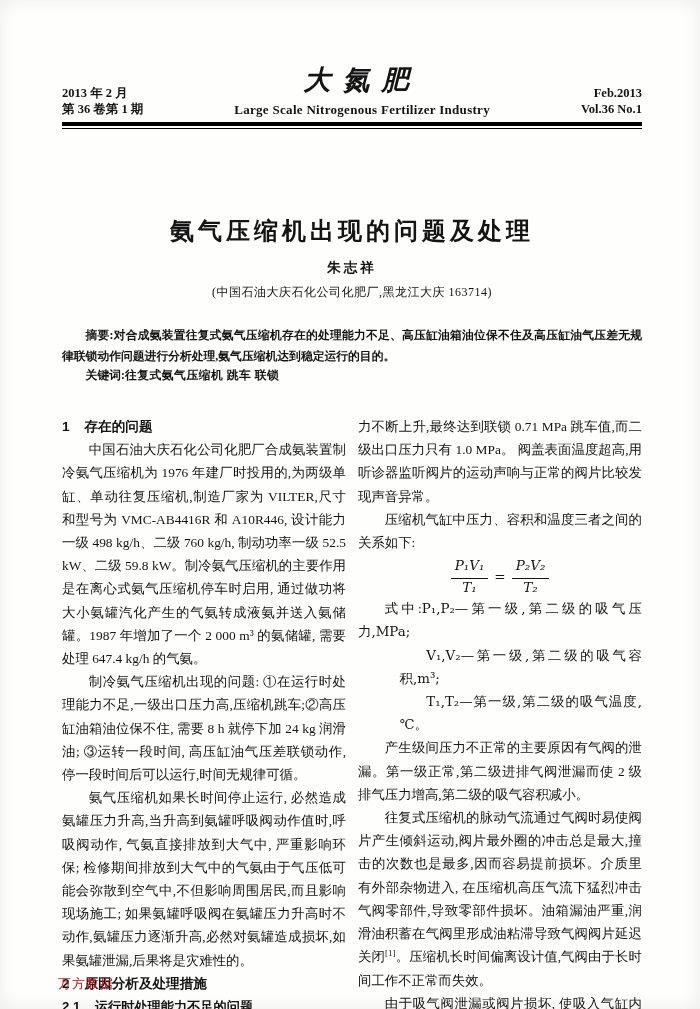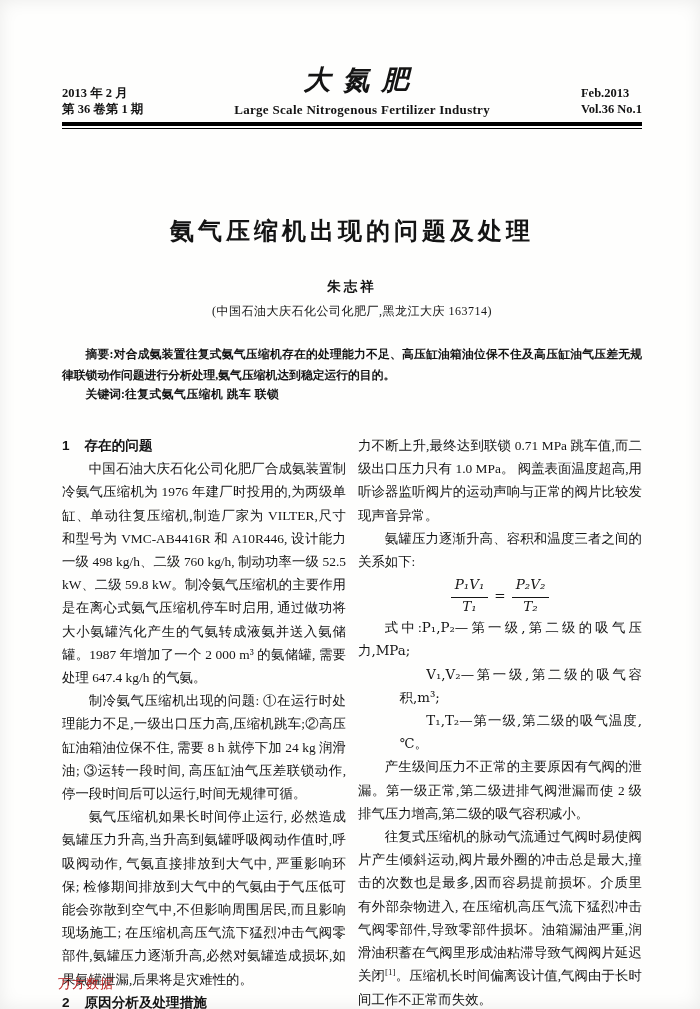--- a/index.html
+++ b/index.html
@@ -14,38 +14,38 @@
     overflow: hidden;
   }
   .content { position: absolute; left: 62px; right: 58px; top: 0; }
 
   
   .jheader {
     display: flex; justify-content: space-between; align-items: flex-end;
     padding-top: 66px;
   }
   .jh-left, .jh-right { font-size: 12.5px; font-weight: bold; line-height: 16px; white-space: nowrap; }
-  .jh-right { text-align: left; }
+  .jh-right { text-align: right; }
   .jh-center { text-align: center; flex: 1; }
   .jh-logo {
     font-family: "DejaVu Serif", serif;
     font-style: italic; font-weight: bold;
     font-size: 27px; letter-spacing: 12px; line-height: 28px;
   }
   .jh-en { font-size: 13px; font-weight: bold; letter-spacing: 0.3px; line-height: 15px; margin-top: 8px; }
   .jrule { margin-top: 5px; border-top: 4.5px solid #000; }
   .jrule-thin { margin-top: 2px; border-top: 1.8px solid #000; }
 
   
   .title {
     margin-top: 86px; text-align: center;
     font-family: "Liberation Sans", sans-serif;
     font-size: 24px; font-weight: bold; letter-spacing: 4px;
   }
-  .author { margin-top: 31px; text-align: center; font-size: 13.5px; font-weight: bold; letter-spacing: 3px; }
+  .author { margin-top: 12px; text-align: center; font-size: 13.5px; font-weight: bold; letter-spacing: 3px; }
   .affil  { margin-top: 7px;  text-align: center; font-size: 12px; letter-spacing: 0.5px; }
 
   
   .abstract {
     margin-top: 24px;
     font-size: 11.8px; font-weight: bold;
     line-height: 20.5px; text-align: justify;
   }
   .abstract p { text-indent: 2em; }
   .keywords { font-size: 11.8px; font-weight: bold; text-indent: 2em; margin-top: 2px; }
@@ -117,29 +117,29 @@
       <p><span>摘要:</span><span>对合成氨装置往复式氨气压缩机存在的处理能力不足、高压缸油箱油位保不住及高压缸油气压差无规律联锁动作问题进行分析处理,氨气压缩机达到稳定运行的目的。</span></p>
     </div>
     <div class="keywords"><span>关键词:</span><span class="kw-body">往复式氨气压缩机  跳车  联锁</span></div>
 
     <div class="columns">
 
       <div class="col">
         <h3 class="sec"><span>1</span><span class="num-sp"></span><span>存在的问题</span></h3>
         <p>中国石油大庆石化公司化肥厂合成氨装置制冷氨气压缩机为 1976 年建厂时投用的,为两级单缸、单动往复压缩机,制造厂家为 VILTER,尺寸和型号为 VMC-AB4416R 和 A10R446, 设计能力一级 498 kg/h、二级 760 kg/h, 制动功率一级 52.5 kW、二级 59.8 kW。制冷氨气压缩机的主要作用是在离心式氨气压缩机停车时启用, 通过做功将大小氨罐汽化产生的气氨转成液氨并送入氨储罐。1987 年增加了一个 2 000 m³ 的氨储罐, 需要处理 647.4 kg/h 的气氨。</p>
         <p>制冷氨气压缩机出现的问题: ①在运行时处理能力不足,一级出口压力高,压缩机跳车;②高压缸油箱油位保不住, 需要 8 h 就停下加 24 kg 润滑油; ③运转一段时间, 高压缸油气压差联锁动作,停一段时间后可以运行,时间无规律可循。</p>
-        <p>氨气压缩机如果长时间停止运行, 必然造成氨罐压力升高,当升高到氨罐呼吸阀动作值时,呼吸阀动作, 气氨直接排放到大气中, 严重影响环保; 检修期间排放到大气中的气氨由于气压低可能会弥散到空气中,不但影响周围居民,而且影响现场施工; 在压缩机高压气流下猛烈冲击气阀零部件,氨罐压力逐渐升高,必然对氨罐造成损坏,如果氨罐泄漏,后果将是灾难性的。</p>
+        <p>氨气压缩机如果长时间停止运行, 必然造成氨罐压力升高,当升高到氨罐呼吸阀动作值时,呼吸阀动作, 气氨直接排放到大气中, 严重影响环保; 检修期间排放到大气中的气氨由于气压低可能会弥散到空气中,不但影响周围居民,而且影响现场施工; 如果氨罐呼吸阀在氨罐压力升高时不动作,氨罐压力逐渐升高,必然对氨罐造成损坏,如果氨罐泄漏,后果将是灾难性的。</p>
         <h3 class="sec"><span>2</span><span class="num-sp"></span><span>原因分析及处理措施</span></h3>
         <h4 class="sub"><span>2.1</span><span class="num-sp"></span><span>运行时处理能力不足的问题</span></h4>
 
       </div>
 
       <div class="col">
         <p class="noindent">力不断上升,最终达到联锁 0.71 MPa 跳车值,而二级出口压力只有 1.0 MPa。 阀盖表面温度超高,用听诊器监听阀片的运动声响与正常的阀片比较发现声音异常。</p>
-        <p>氨罐压力逐渐升高、容积和温度三者之间的关系如下:</p>
+        <p>压缩机气缸中压力、容积和温度三者之间的关系如下:</p>
 
         <div class="formula">
           <span class="frac">
             <span class="fnum">P₁V₁</span>
             <span class="fden">T₁</span>
           </span>
           <span class="feq">=</span>
           <span class="frac">
             <span class="fnum">P₂V₂</span>
             <span class="fden">T₂</span>

